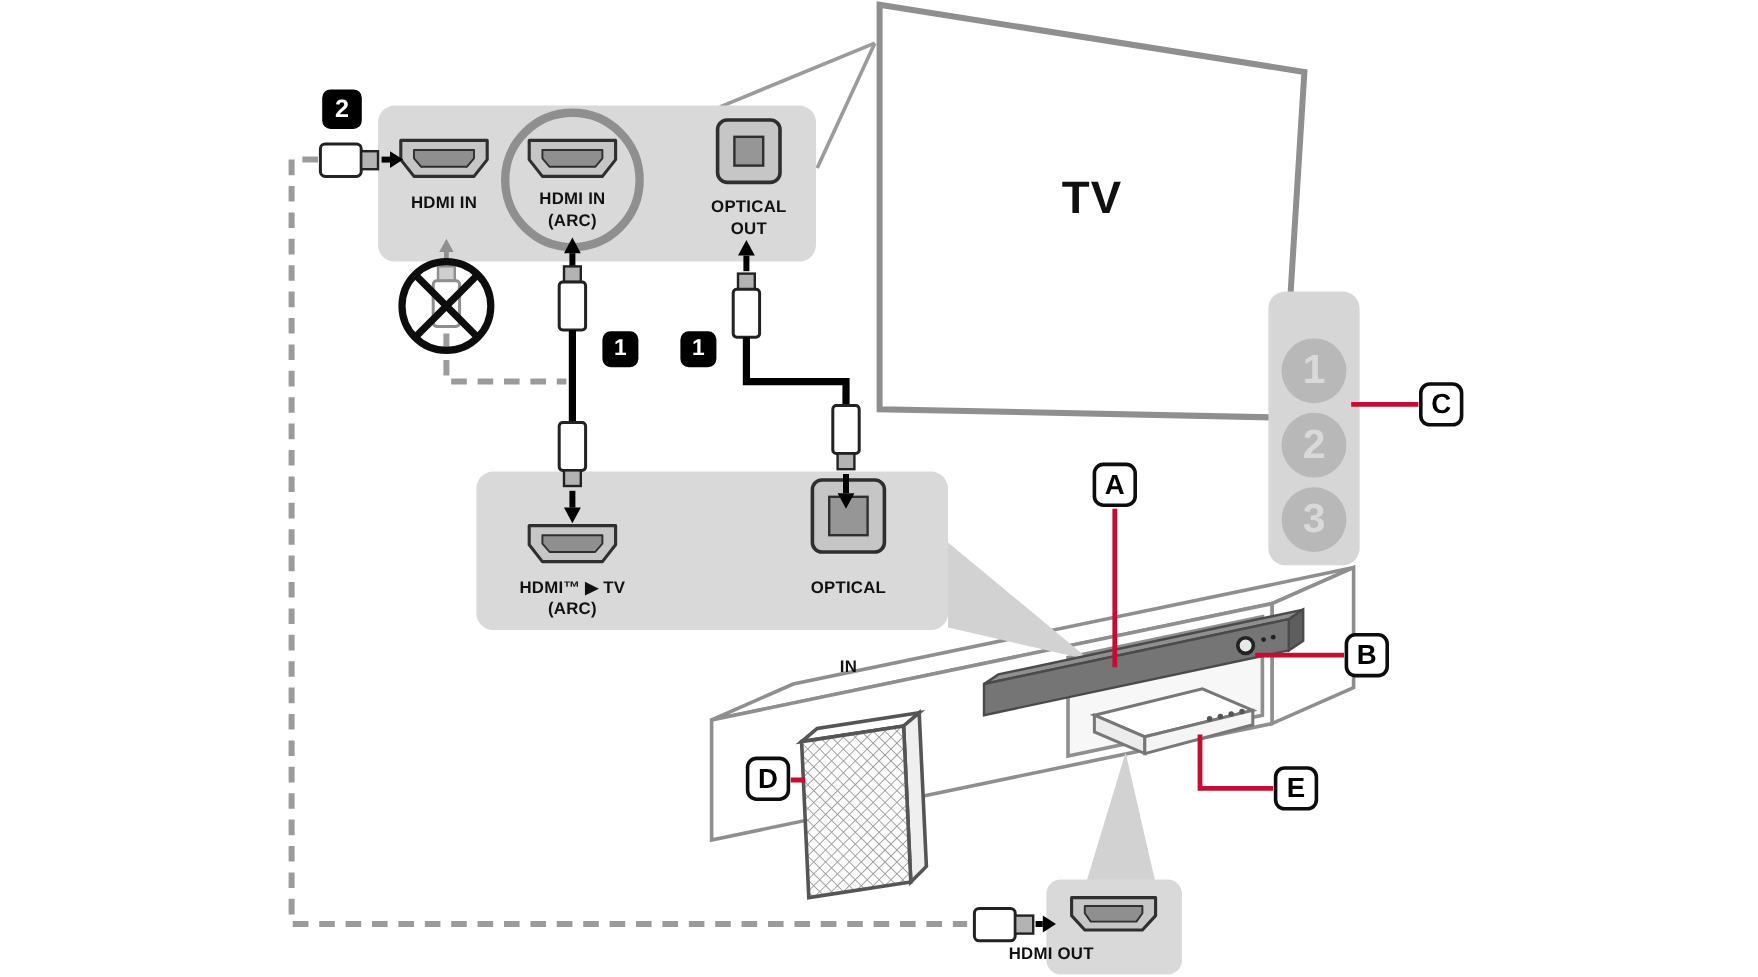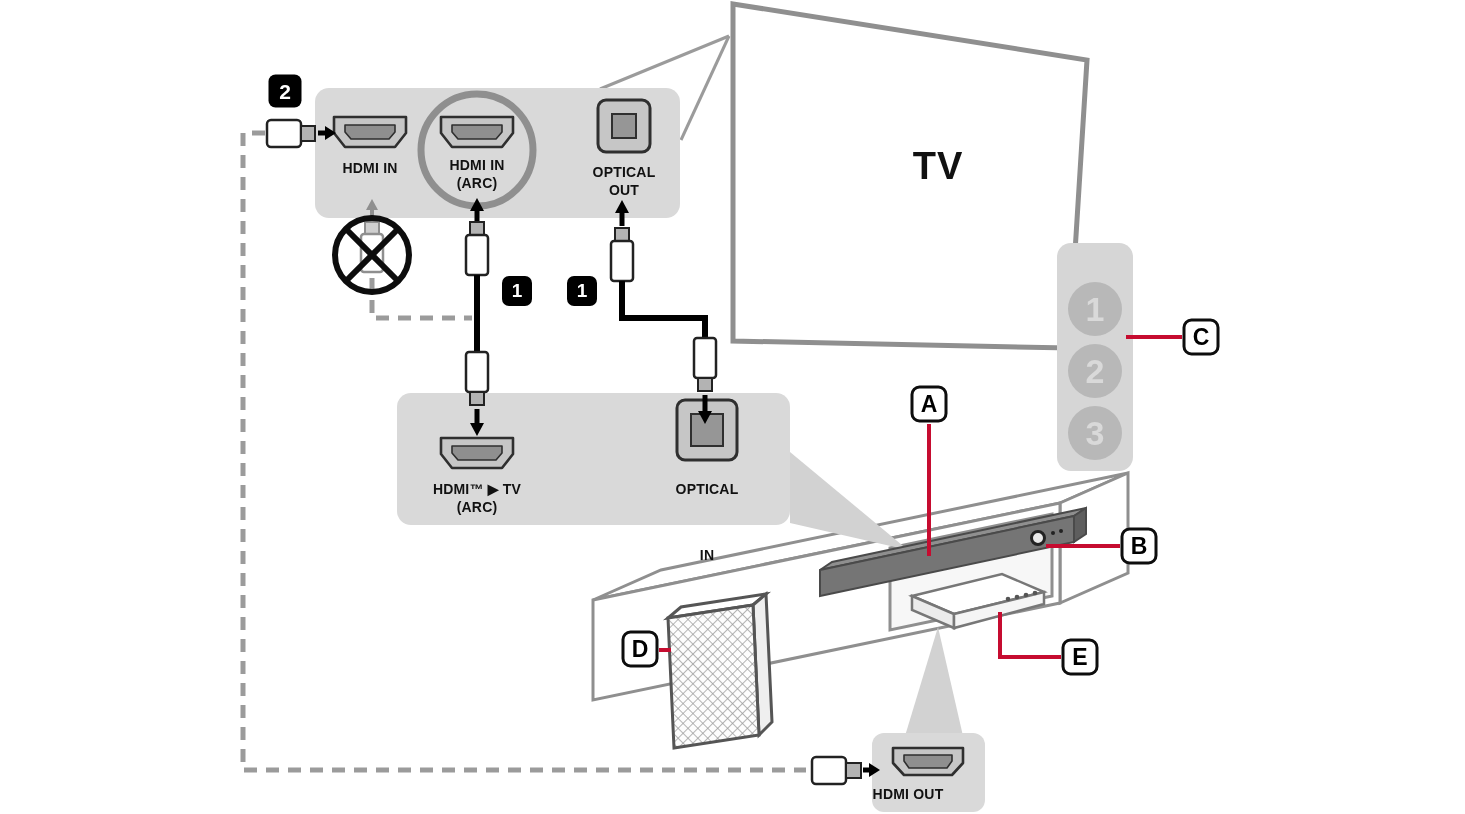--- a/index.html
+++ b/index.html
@@ -1,21 +1,21 @@
 <!DOCTYPE html>
 <html><head>
 <meta charset="utf-8">
 <style>
   html,body{margin:0;padding:0;background:#fff;}
   .stage{position:relative;width:1465px;height:814px;background:#ffffff;overflow:hidden;
          font-family:"Liberation Sans",sans-serif;}
   .stage svg{position:absolute;left:0;top:0;}
   .lbl{position:absolute;transform:translate(-50%,-50%);font-weight:bold;font-size:14px;
        color:#111;white-space:nowrap;letter-spacing:.2px;}
-  .lbl-tv{font-size:38px;letter-spacing:1px;margin-left:28px;}
+  .lbl-tv{font-size:38px;letter-spacing:1px;}
   .badge{position:absolute;transform:translate(-50%,-50%);background:#000;color:#fff;
          border-radius:7px;display:flex;align-items:center;justify-content:center;
          font-weight:bold;font-size:21px;}
   .badge.b33{width:33px;height:33px;}
   .badge.b30{width:30px;height:30px;font-size:19px;}
   .callout-box{position:absolute;transform:translate(-50%,-50%);width:37px;height:37px;
          box-sizing:border-box;background:#fff;border:3.5px solid #0d0d0d;border-radius:9px;
          display:flex;align-items:center;justify-content:center;font-weight:bold;font-size:23px;color:#000;}
   .remote-num{position:absolute;transform:translate(-50%,-50%);font-weight:bold;font-size:34px;color:#d9d9d9;}
 </style>
@@ -181,21 +181,21 @@
 <div class="lbl" style="left:477px;top:165px;">HDMI IN</div>
 <div class="lbl" style="left:477px;top:183px;">(ARC)</div>
 <div class="lbl" style="left:624px;top:172px;">OPTICAL</div>
 <div class="lbl" style="left:624px;top:190px;">OUT</div>
 
 <div class="lbl" style="left:477px;top:489px;text-align:center;">HDMI™ ▶ TV</div>
 <div class="lbl" style="left:477px;top:507px;">(ARC)</div>
 <div class="lbl" style="left:707px;top:489px;">OPTICAL</div>
 <div class="lbl" style="left:707px;top:507px;margin-top:48px;">IN</div>
 
-<div class="lbl" style="left:908px;top:794px;">HDMI OUT</div>
+<div class="lbl" style="left:876px;top:794px;">HDMI OUT</div>
 
 <div class="badge b33" style="left:285px;top:91px;">2</div>
 <div class="badge b30" style="left:517px;top:291px;">1</div>
 <div class="badge b30" style="left:582px;top:291px;">1</div>
 
 <div class="callout-box" style="left:929px;top:404px;">A</div>
 <div class="callout-box" style="left:1139px;top:546px;">B</div>
 <div class="callout-box" style="left:1201px;top:337px;">C</div>
 <div class="callout-box" style="left:640px;top:649px;">D</div>
 <div class="callout-box" style="left:1080px;top:657px;">E</div>

